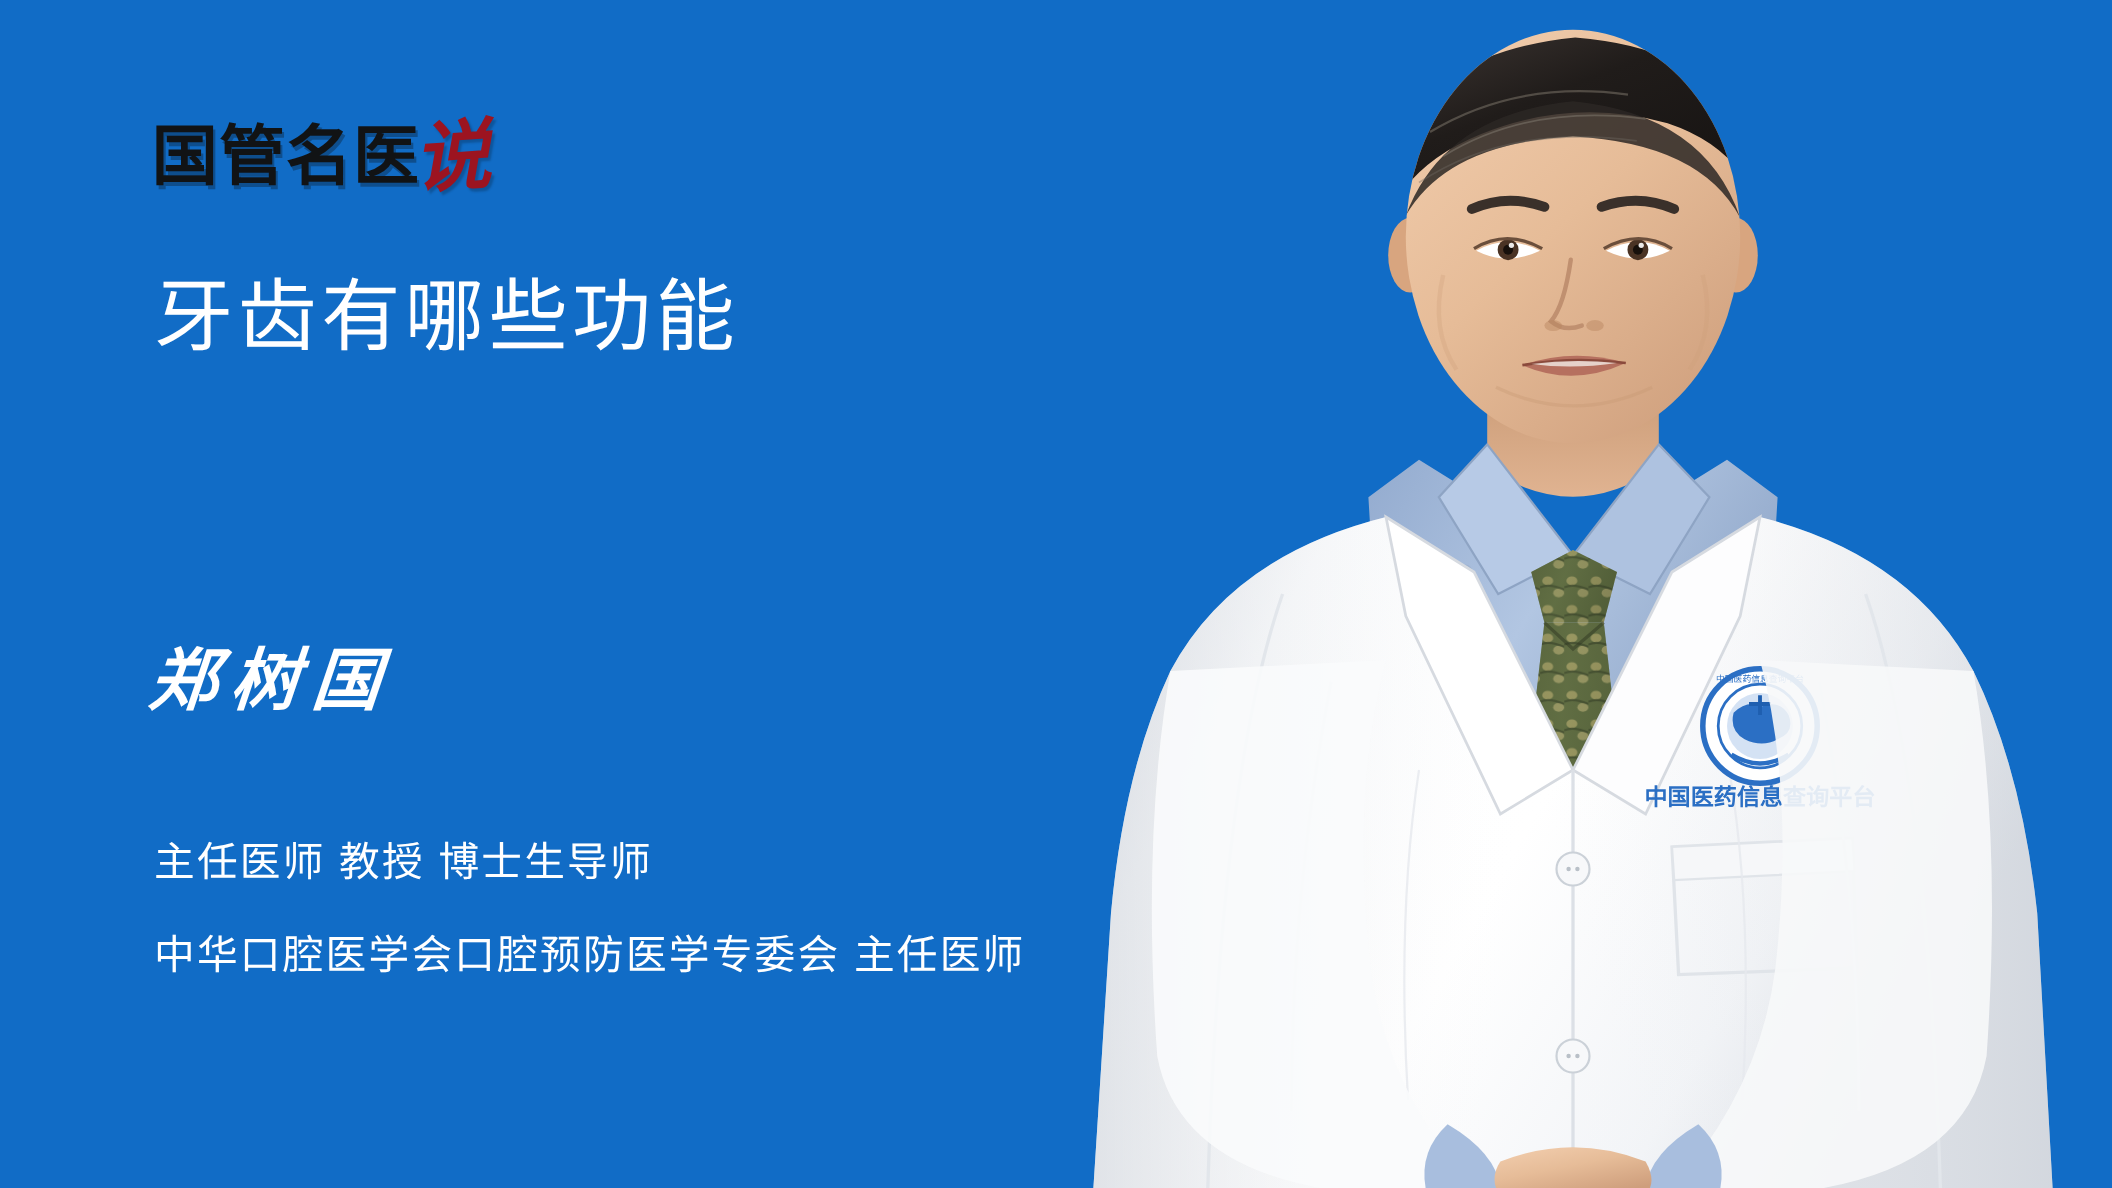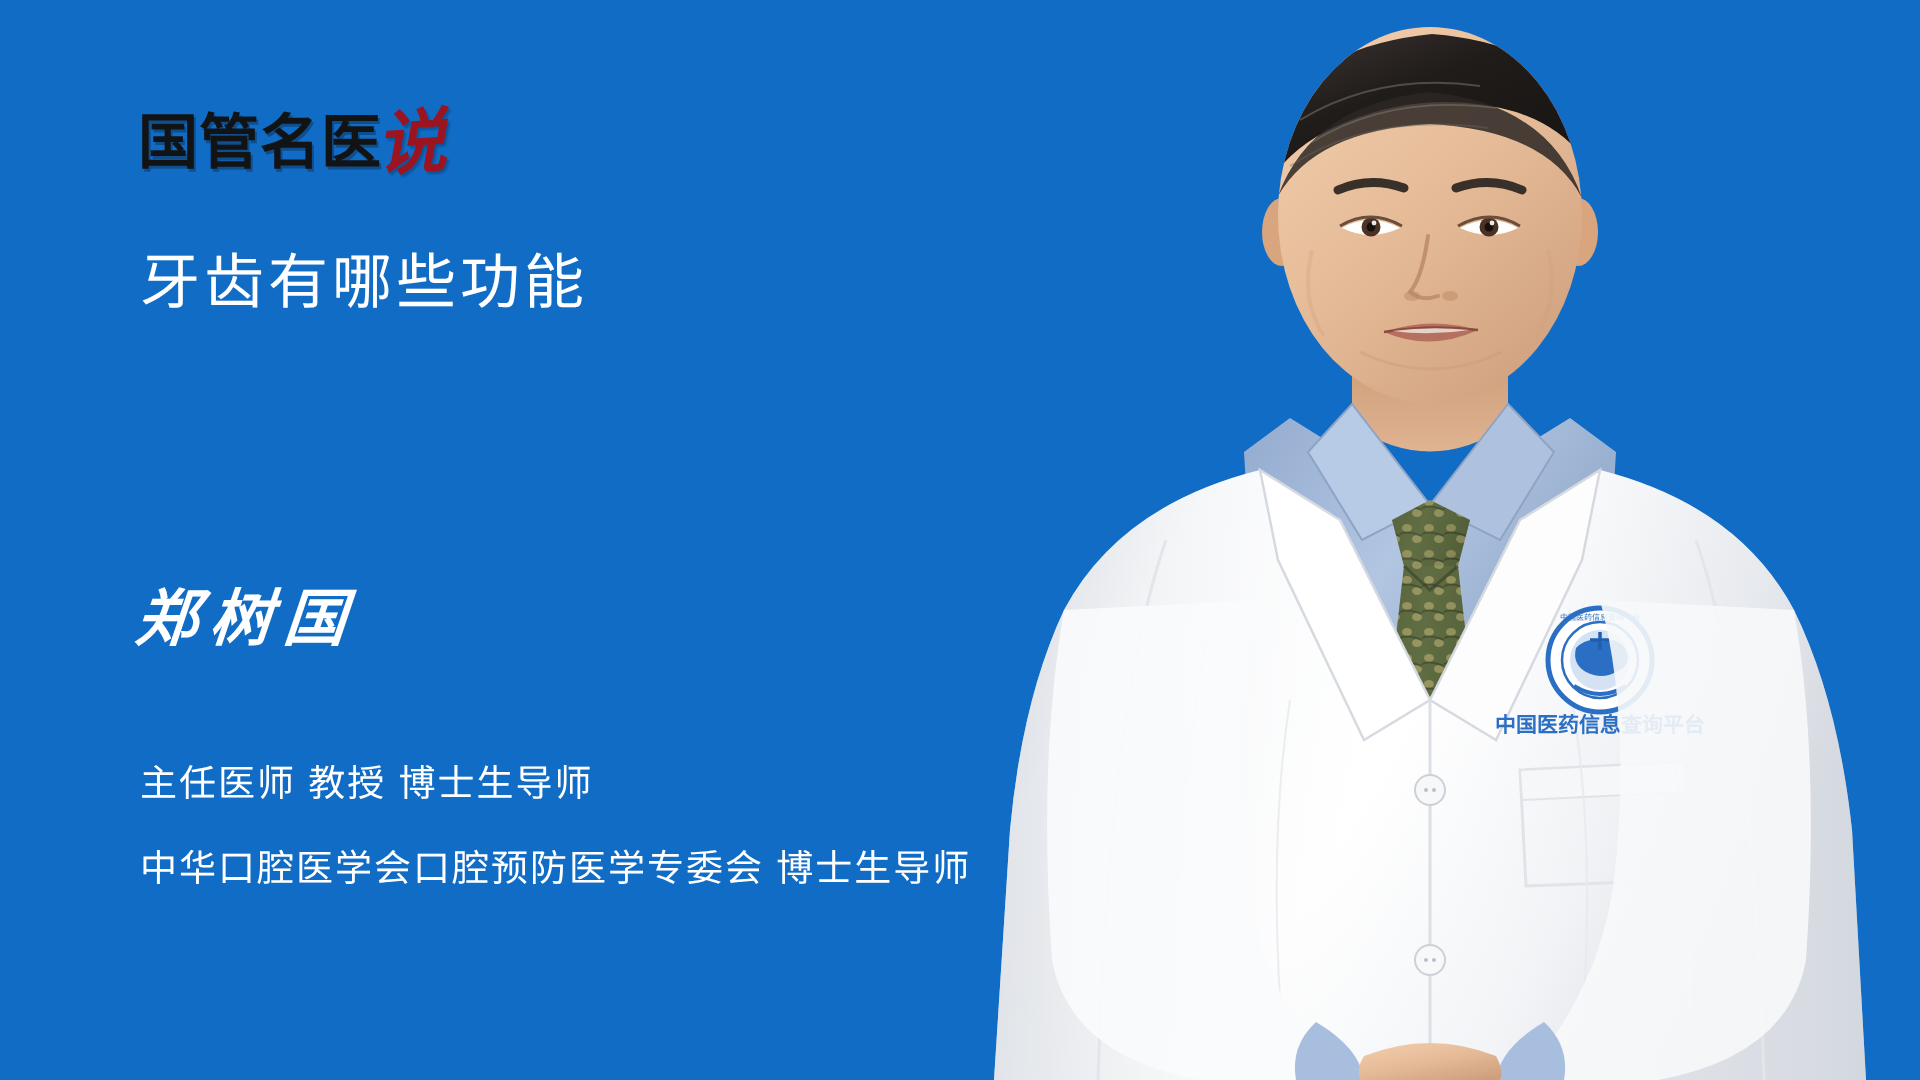--- a/index.html
+++ b/index.html
@@ -47,21 +47,21 @@
     margin-left: -6px;
     transform: translateY(4px) rotate(-4deg);
     display: inline-block;
     text-shadow: 2px 3px 2px rgba(0,0,0,0.22);
   }
 
   .headline {
     position: absolute;
     left: 140px;
     top: 250px;
-    font-size: 60px;
+    font-size: 72px;
     font-weight: 500;
     color: #FFFFFF;
     letter-spacing: 4px;
     line-height: 1.1;
     white-space: nowrap;
     z-index: 30;
   }
 
   .doctor-name {
     position: absolute;
@@ -118,21 +118,21 @@
     <span class="brand-main">国管名医</span>
     <span class="brand-accent">说</span>
   </div>
 
   <div class="headline">牙齿有哪些功能</div>
 
   <div class="doctor-name">郑树国</div>
 
   <div class="credentials">
     <div class="cred-line">主任医师  教授  博士生导师</div>
-    <div class="cred-line">中华口腔医学会口腔预防医学专委会  博士生导师</div>
+    <div class="cred-line">中华口腔医学会口腔预防医学专委会  主任医师</div>
   </div>
 
   <div class="portrait">
     <svg viewBox="0 0 960 1080" preserveAspectRatio="xMidYMax meet" aria-hidden="true">
       <defs>
         <linearGradient id="coatGrad" x1="0" y1="0" x2="1" y2="0.4">
           <stop offset="0%" stop-color="#E4E7EC"></stop>
           <stop offset="22%" stop-color="#FBFCFD"></stop>
           <stop offset="55%" stop-color="#FFFFFF"></stop>
           <stop offset="82%" stop-color="#F2F4F7"></stop>

